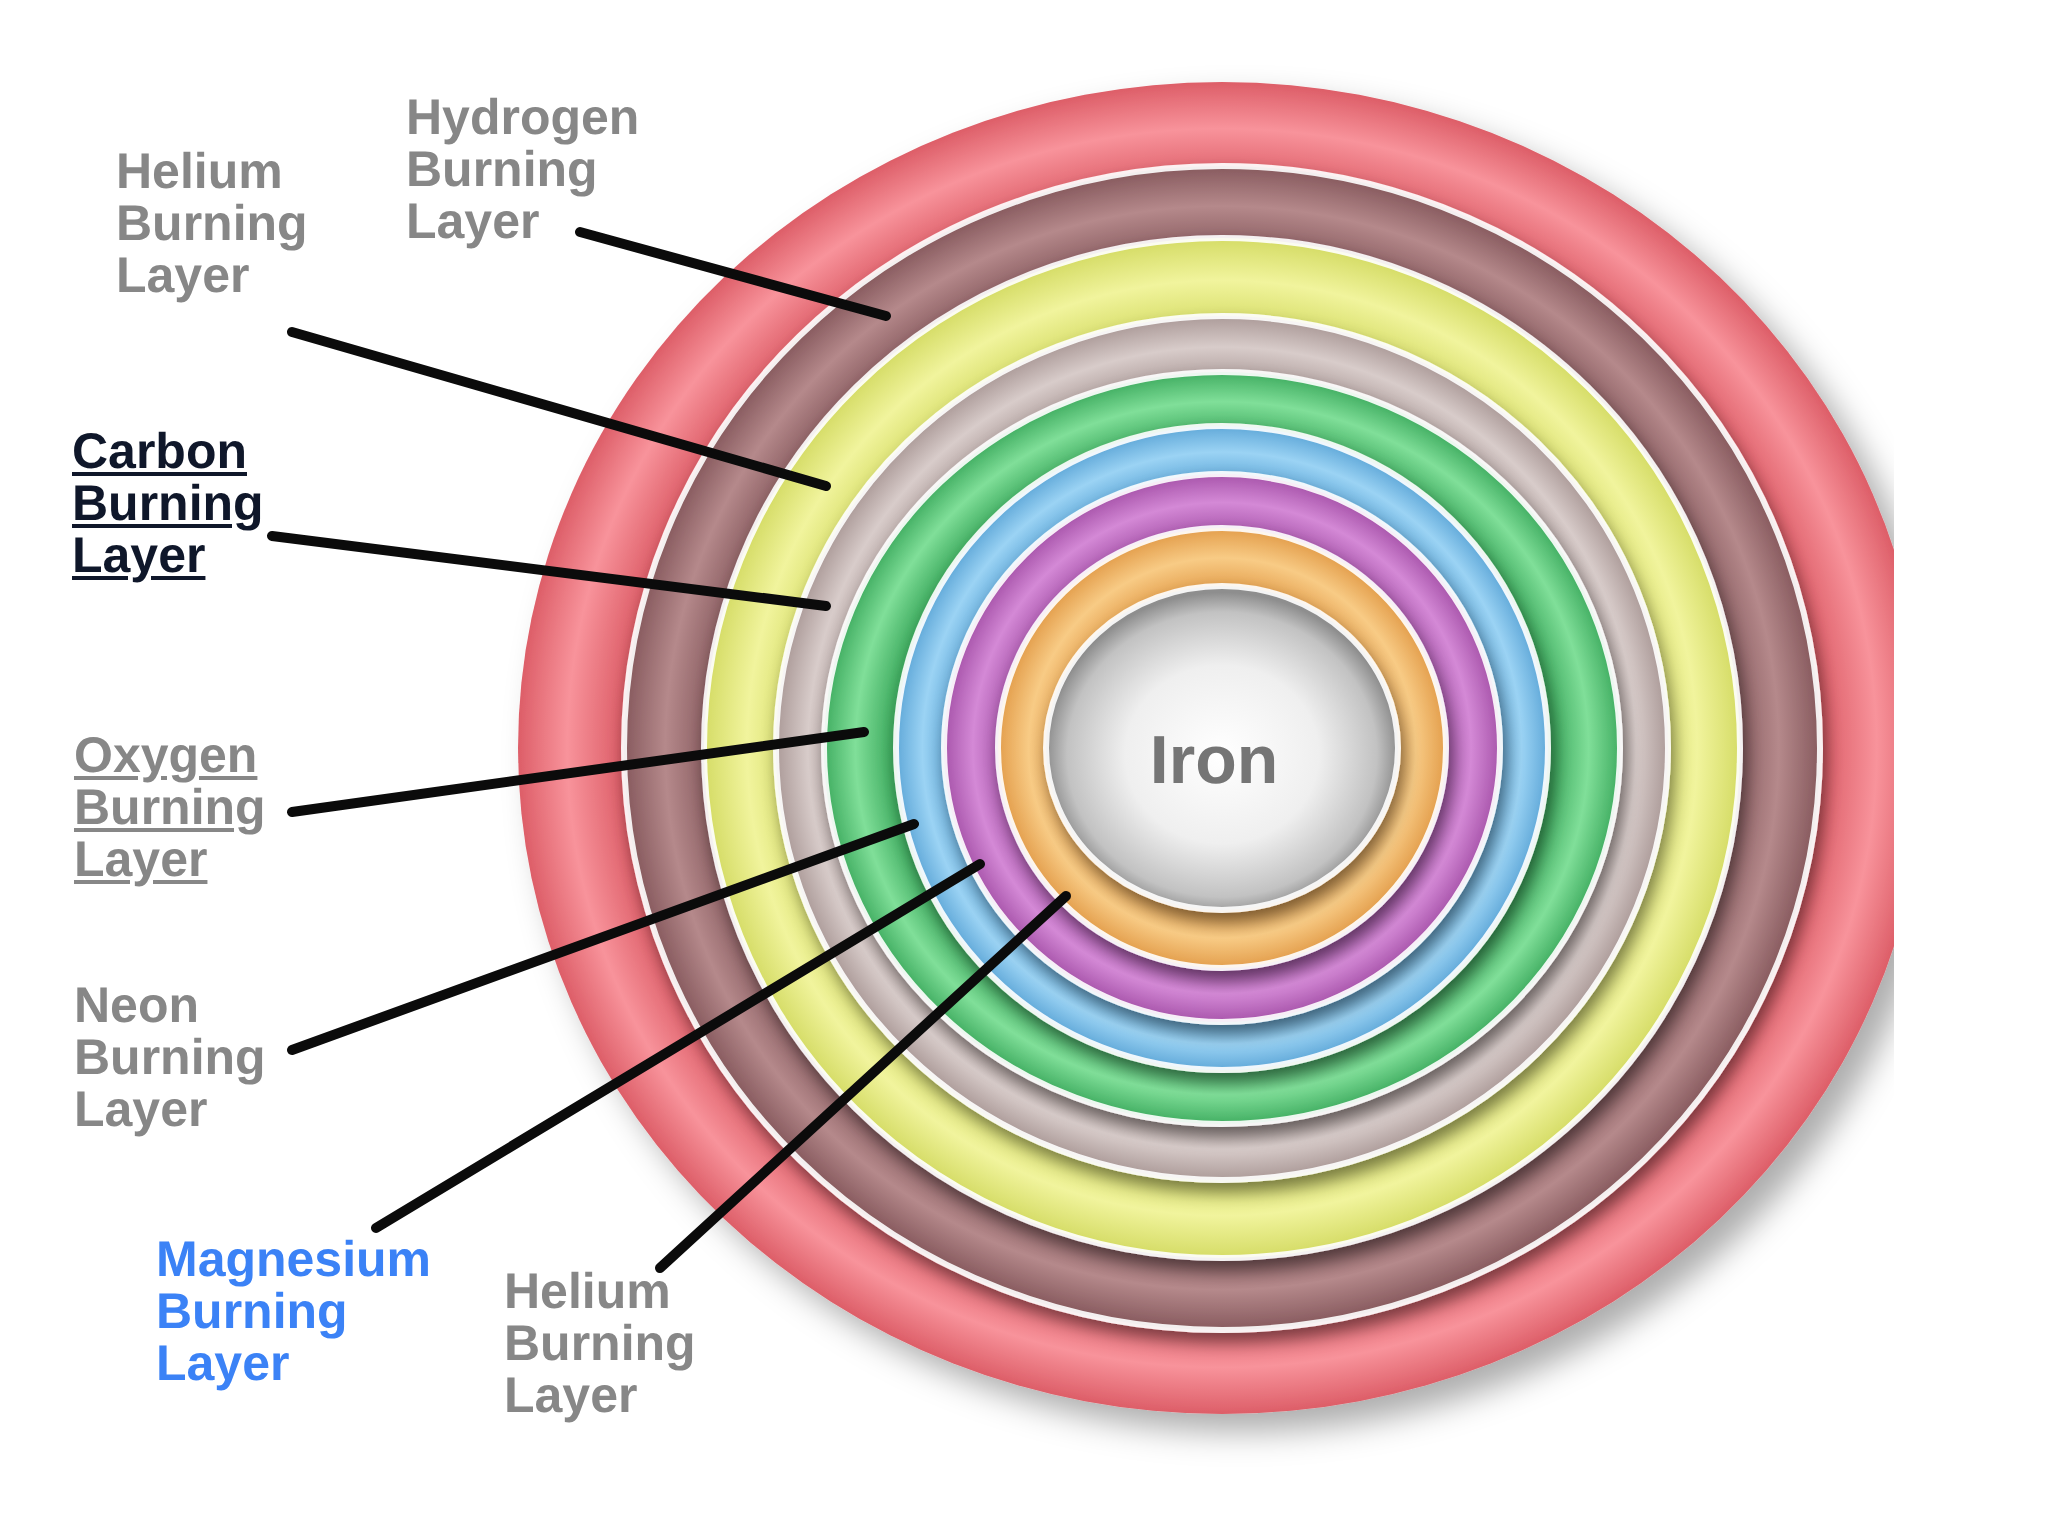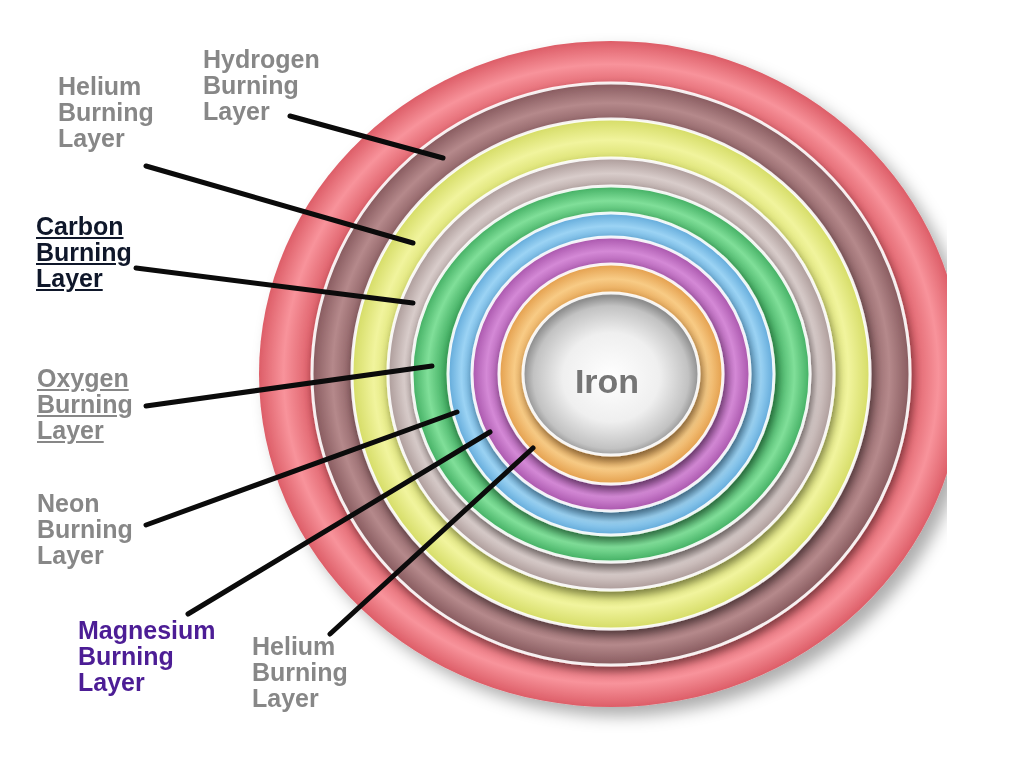--- a/index.html
+++ b/index.html
@@ -133,21 +133,21 @@
 Layer</div>
       <div class="layer-label" style="left: 36px; top: 213px; color: #0f172a; text-decoration: underline;">Carbon
 Burning
 Layer</div>
       <div class="layer-label" style="left: 37px; top: 365px; color: rgb(135, 135, 135); text-decoration: underline;">Oxygen
 Burning
 Layer</div>
       <div class="layer-label" style="left: 37px; top: 490px; color: rgb(135, 135, 135);">Neon
 Burning
 Layer</div>
-      <div class="layer-label" style="left: 78px; top: 617px; color: #4c1d95;">Magnesium
+      <div class="layer-label" style="left: 78px; top: 617px; color: #3b82f6;">Magnesium
 Burning
 Layer</div>
       <div class="layer-label" style="left: 252px; top: 633px; color: rgb(135, 135, 135);">Helium
 Burning
 Layer</div>
     </div>
   <div class="iron-label" id="iron-label" style="left: 607px; top: 381px; color: rgb(117, 117, 117);">Iron</div>
 </div>
 
 </body></html>

